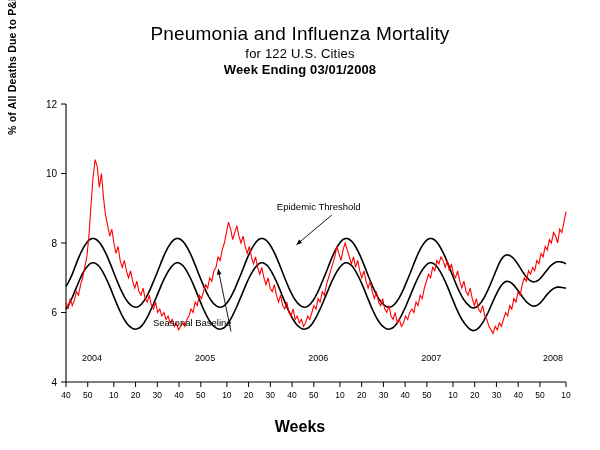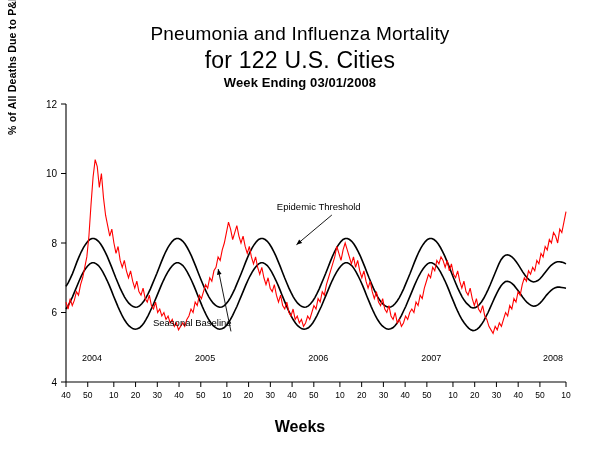--- a/index.html
+++ b/index.html
@@ -28,21 +28,21 @@
     width: 600px;
     text-align: center;
     line-height: 1.25;
   }
   .title-line1 {
     font-size: 19px;
     font-weight: normal;
     letter-spacing: 0.2px;
   }
   .title-line2 {
-    font-size: 23px;
+    font-size: 13px;
     font-weight: normal;
     letter-spacing: 0.2px;
   }
   .title-line3 {
     font-size: 13px;
     font-weight: bold;
     letter-spacing: 0.1px;
   }
   .ylabel {
     position: absolute;

